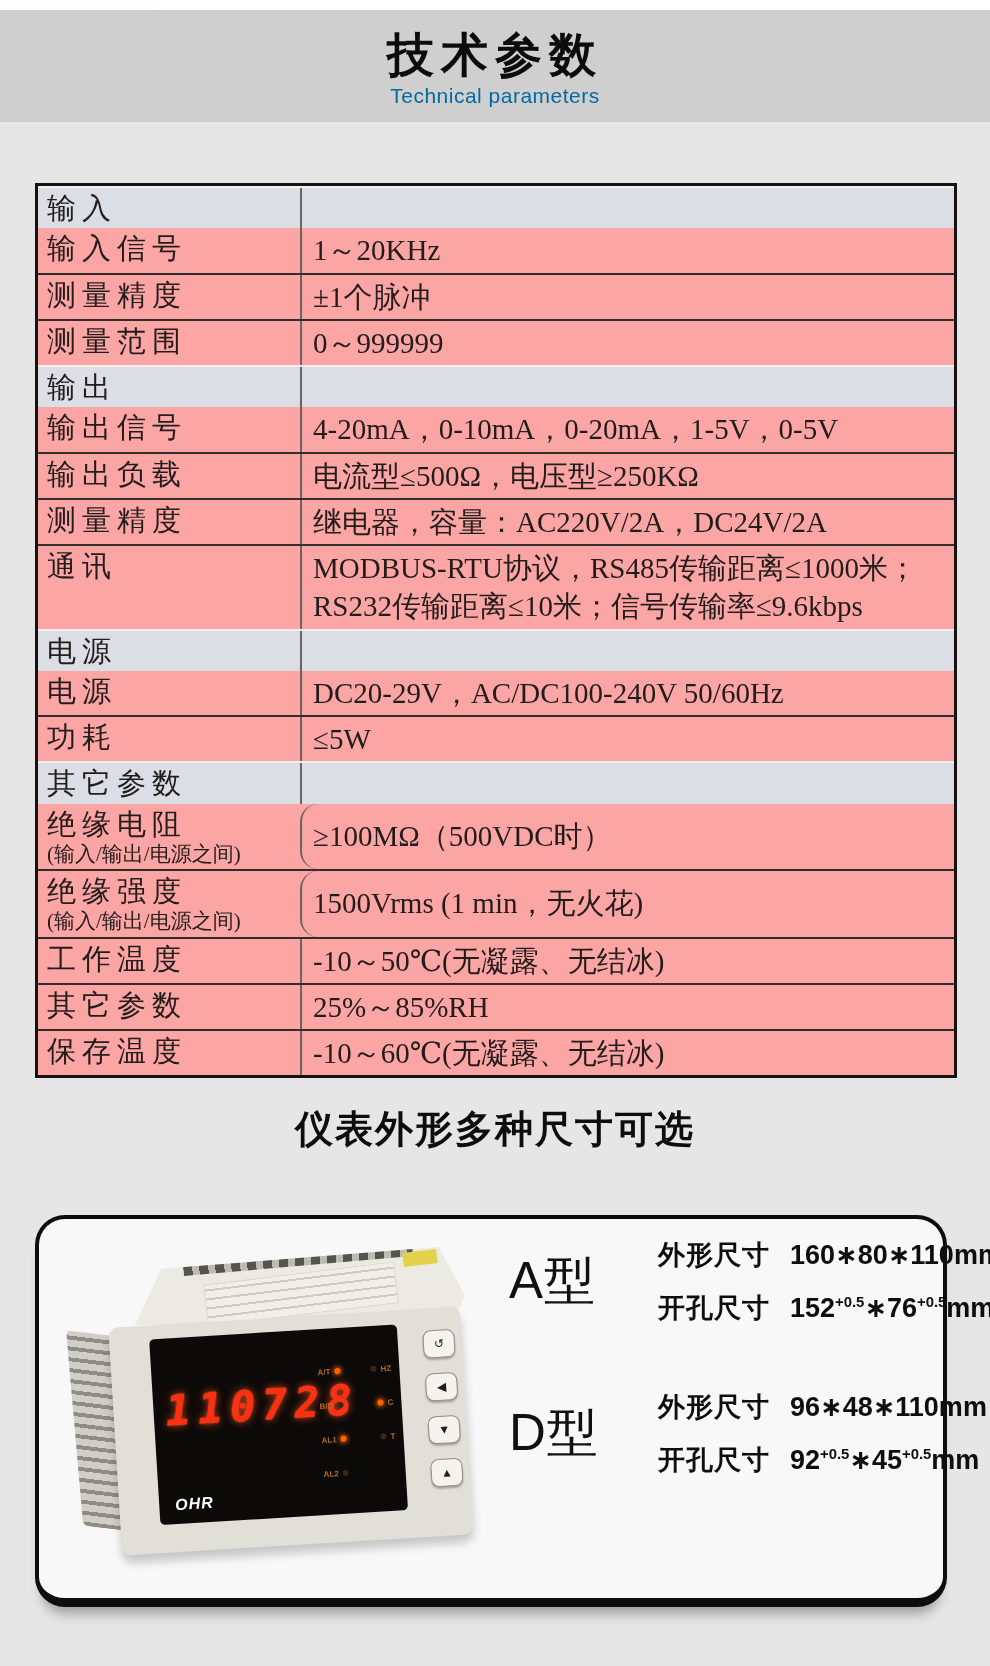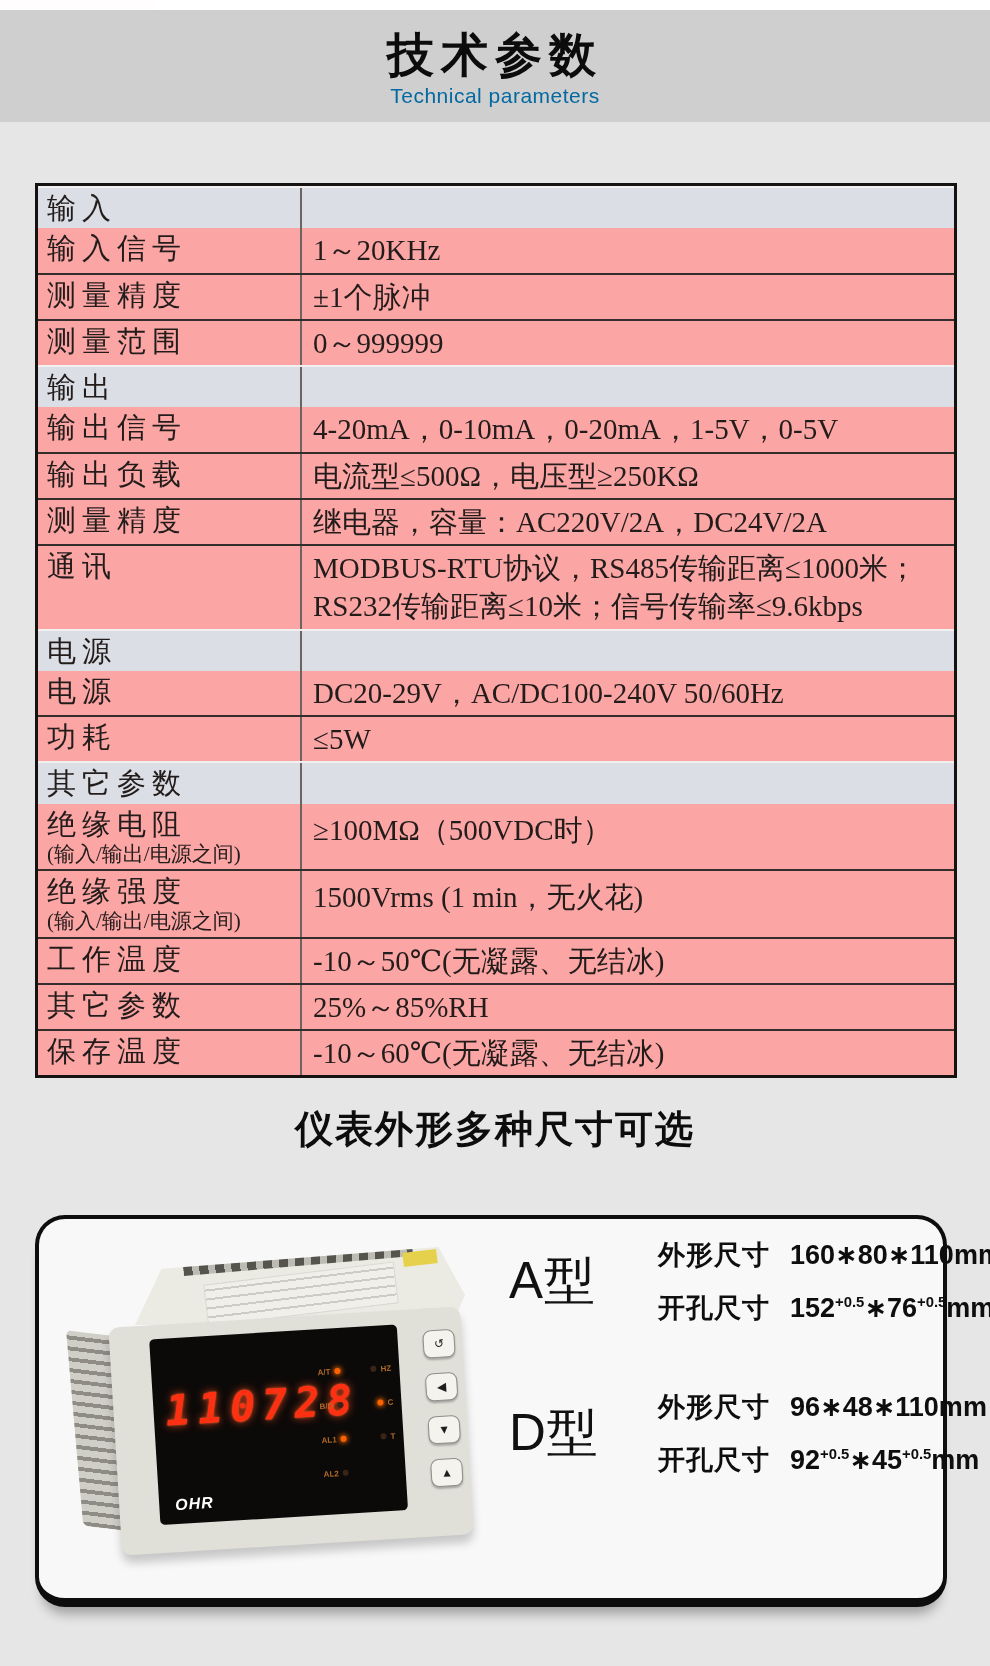--- a/index.html
+++ b/index.html
@@ -24,21 +24,21 @@
   .row-data.dark-top{border-top:2px solid #332d2c;}
   .cell{display:flex;align-items:center;box-sizing:border-box;
     font-family:"Liberation Serif","DejaVu Serif",serif;color:#221c1b;}
   .cell-label{width:262px;flex:0 0 262px;padding:2px 4px 2px 9px;
     flex-direction:column;align-items:flex-start;justify-content:flex-start;}
   .cell-label .main{font-size:29px;letter-spacing:6px;line-height:1.25;}
   .cell-label .sub{font-size:21px;letter-spacing:0;line-height:1.2;}
   .cell-value{flex:1;border-left:2px solid #6b6460;padding:3px 6px 3px 11px;
     font-size:29px;line-height:1.32;}
   .row-section .cell-value{border-left:2px solid #6b6460;}
-  .has-sub .cell-value{align-items:flex-start;padding-top:7px;}
+  .has-sub .cell-value{align-items:flex-start;padding-top:13px;border-radius:18px;}
 
   
   .section2-title{position:absolute;left:0;top:1104px;width:100%;text-align:center;
     font-size:38px;font-weight:700;color:#0d0d0d;letter-spacing:2px;}
 
   
   .card{position:absolute;left:35px;top:1215px;width:912px;height:392px;
     background:#f8f8f8;border:4px solid #0d0d0d;border-bottom-width:9px;border-radius:30px;
     box-shadow:0 14px 12px -7px rgba(0,0,0,0.30);box-sizing:border-box;}
 

